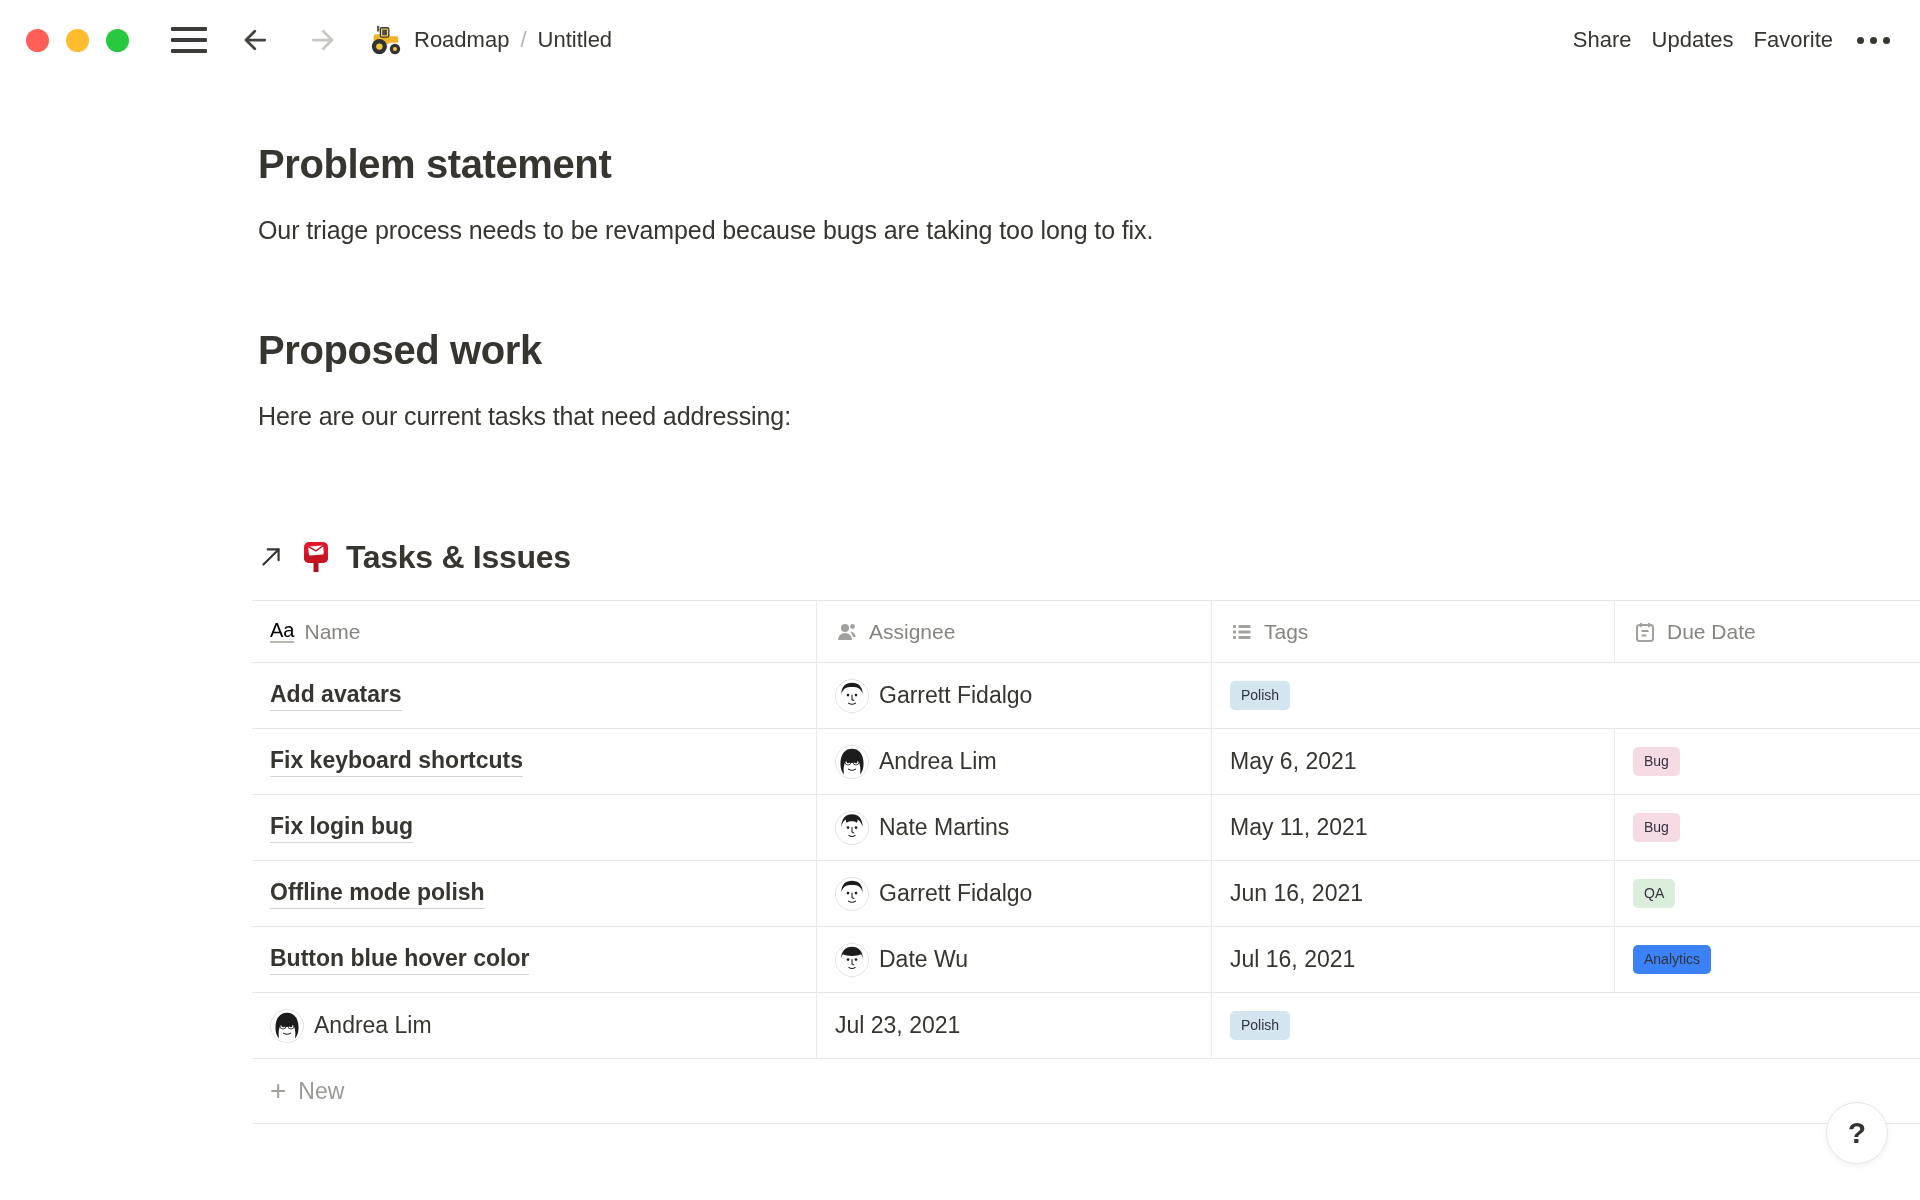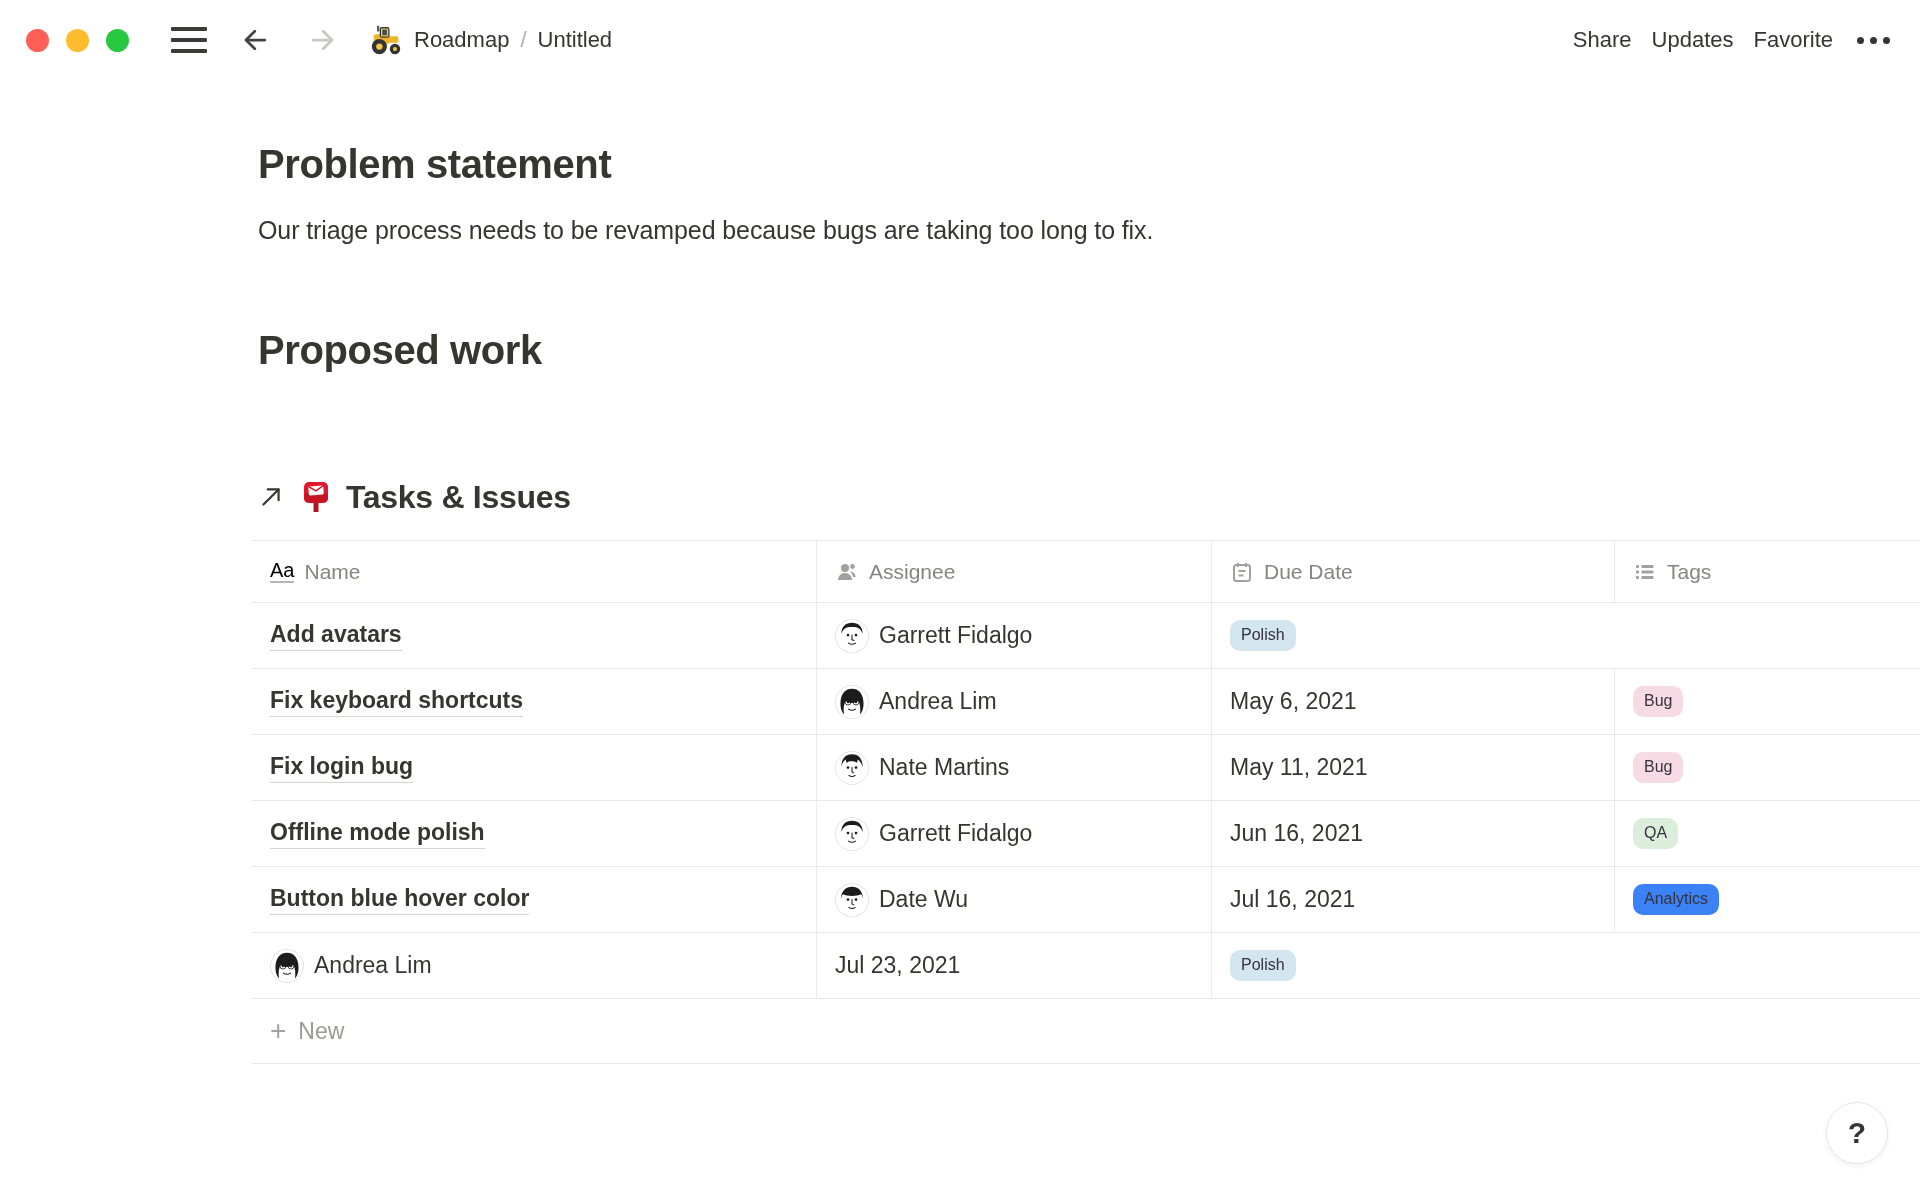--- a/index.html
+++ b/index.html
@@ -37,21 +37,21 @@
   .db-row { display:grid; grid-template-columns:565px 395px 403px 305px; border-bottom:1px solid #e8e7e5; }
   .db-row.header { border-top:1px solid #e8e7e5; height:63px; color:#87857f; font-size:21px; }
   .db-row.body { height:66px; }
   .cell { display:flex; align-items:center; padding-left:18px; gap:10px; }
   .db-row.header .cell, .db-row.body .cell { border-right:1px solid #ebeae8; }
   .db-row.header .cell:last-child, .db-row.body .cell:last-child { border-right:none; }
   .aa-glyph { font-size:20px; color:#000000; border-bottom:2px solid #b9b7b2; line-height:1; padding-bottom:1px; }
   .hicon { width:24px; height:24px; flex:0 0 auto; }
   .name-link { font-weight:700; border-bottom:1.5px solid #d6d4d0; padding-bottom:2px; cursor:pointer; }
   .avatar { width:34px; height:34px; border-radius:50%; overflow:hidden; flex:0 0 auto; background:#fff; border:1px solid #e3e2df; }
-  .tag { display:inline-block; font-size:16px; line-height:1; padding:7px 11px 8px; border-radius:10px; color:#34323d; }
+  .tag { display:inline-block; font-size:14px; line-height:1; padding:7px 11px 8px; border-radius:5px; color:#34323d; }
   .new-row { height:65px; display:flex; align-items:center; gap:12px; padding-left:18px; color:#9b9a97;
              border-bottom:1px solid #e8e7e5; cursor:pointer; }
   .new-plus { font-size:28px; line-height:1; color:#a3a19d; }
 
   
   .help-btn { position:fixed; left:1826px; top:1102px; width:62px; height:62px; border-radius:50%;
       background:#ffffff; border:1px solid #e6e5e3; box-shadow:0 2px 6px rgba(0,0,0,0.06);
       display:flex; align-items:center; justify-content:center; font-size:30px; font-weight:600; cursor:pointer; }
 </style>
 </head>
@@ -115,20 +115,21 @@
       </span>
   </div>
 </div>
 
 <div class="page">
 
   <h1 class="doc-h h-problem">Problem statement</h1>
   <div class="doc-p">Our triage process needs to be revamped because bugs are taking too long to fix.</div>
 
   <h1 class="doc-h h-proposed">Proposed work</h1>
+  <div class="doc-p">Here are our current tasks that need addressing:</div>
 
   <div class="db-title">
     <span class="ne-arrow">
       <svg width="26" height="26" viewBox="0 0 24 24" fill="none" stroke="#37352f" stroke-width="2" stroke-linecap="round" stroke-linejoin="round">
           <path d="M5 19L19 5"></path>
           <path d="M9 5h10v10"></path>
         </svg>
     </span>
     <span style="display:flex;">
       <svg width="36" height="36" viewBox="0 0 36 36">
@@ -152,37 +153,37 @@
       <div class="cell">
         <svg class="hicon" viewBox="0 0 24 24" fill="#a3a19c">
             <circle cx="10" cy="8" r="4"></circle>
             <path d="M3 20c0-3.9 3.1-7 7-7s7 3.1 7 7z"></path>
             <circle cx="17.5" cy="6.5" r="2.4"></circle>
             <path d="M15.5 11.5c2.8.3 5 2.6 5.3 5.5h-2.4"></path>
           </svg>
         <span>Assignee</span>
       </div>
       <div class="cell">
-        <svg class="hicon" viewBox="0 0 24 24" fill="none" stroke="#a3a19c" stroke-width="2">
-            <rect x="4" y="5" width="16" height="16" rx="2.5"></rect>
-            <path d="M8 3v4M16 3v4M8.5 11h7M8.5 15.5h5"></path>
-          </svg>
-        <span>Due Date</span>
-      </div>
-      <div class="cell">
         <svg class="hicon" viewBox="0 0 24 24" fill="#a3a19c">
             <rect x="3" y="5" width="3" height="3" rx="0.8"></rect>
             <rect x="8.5" y="5" width="12" height="3" rx="0.8"></rect>
             <rect x="3" y="10.5" width="3" height="3" rx="0.8"></rect>
             <rect x="8.5" y="10.5" width="12" height="3" rx="0.8"></rect>
             <rect x="3" y="16" width="3" height="3" rx="0.8"></rect>
             <rect x="8.5" y="16" width="12" height="3" rx="0.8"></rect>
           </svg>
         <span>Tags</span>
       </div>
+      <div class="cell">
+        <svg class="hicon" viewBox="0 0 24 24" fill="none" stroke="#a3a19c" stroke-width="2">
+            <rect x="4" y="5" width="16" height="16" rx="2.5"></rect>
+            <path d="M8 3v4M16 3v4M8.5 11h7M8.5 15.5h5"></path>
+          </svg>
+        <span>Due Date</span>
+      </div>
     </div>
 
     <div class="db-row body">
       <div class="cell">
           <span class="name-link">Add avatars</span>
         </div>
       <div class="cell">
         <span class="avatar"><svg viewBox="0 0 36 36" width="32" height="32">
               <circle cx="18" cy="18" r="18" fill="#ffffff"></circle>
               <path d="M6 16c0-9 5-13 12-13s12 4 12 13c-2-6-5-8-12-8s-10 2-12 8z" fill="#1c1c1c"></path>

